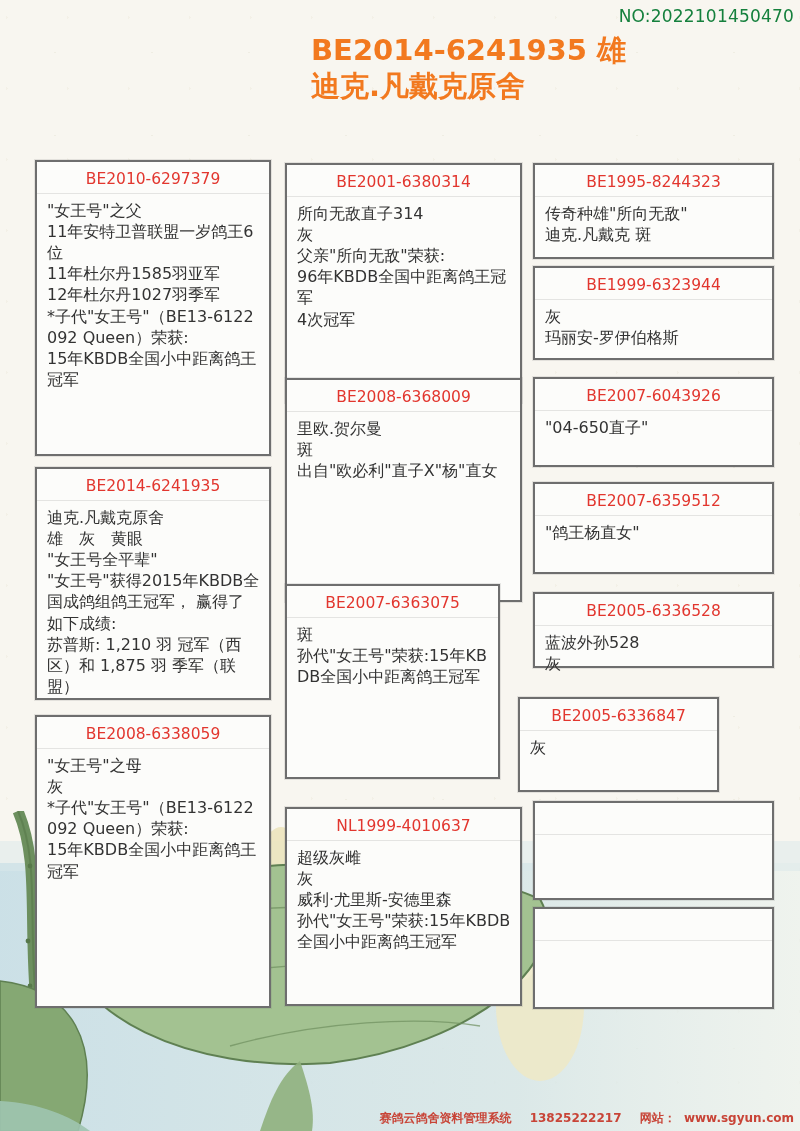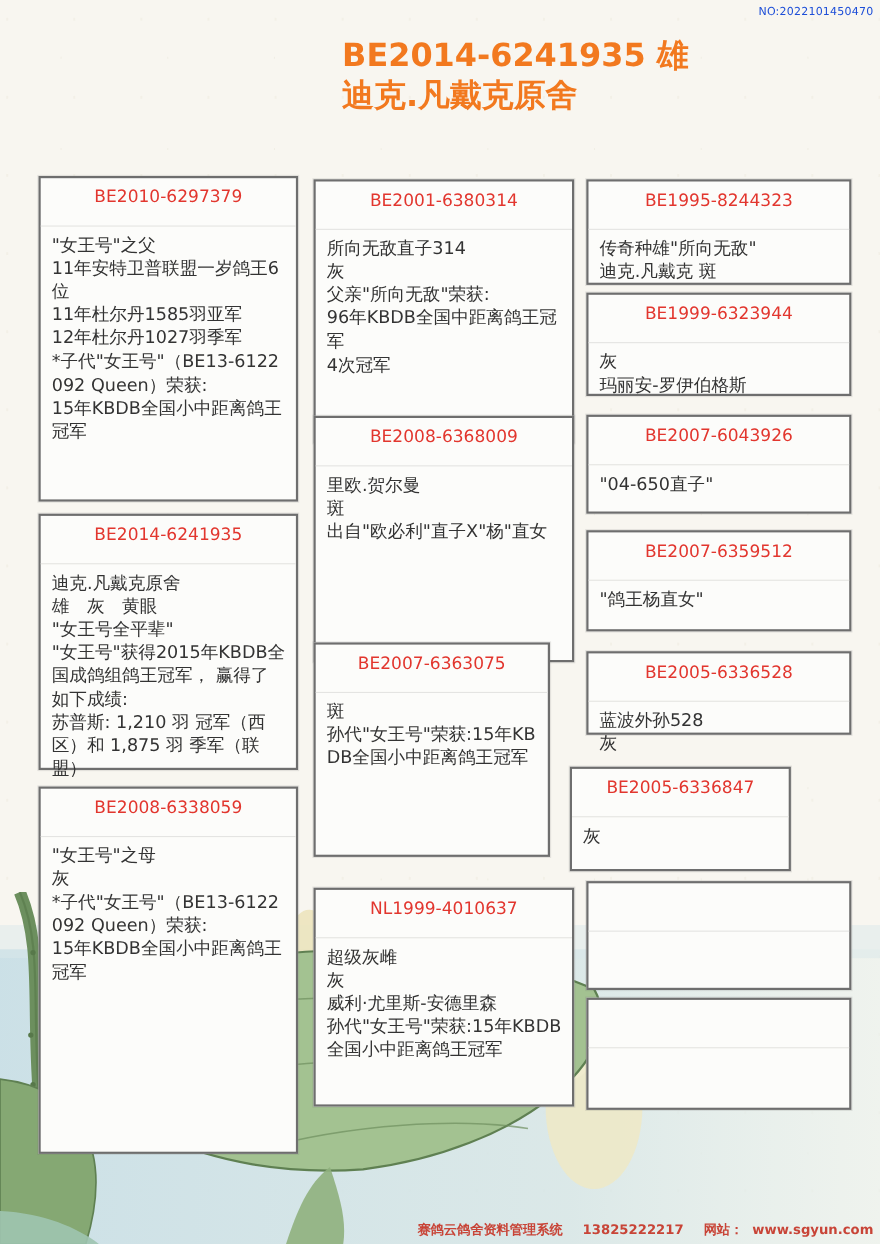--- a/index.html
+++ b/index.html
@@ -13,33 +13,33 @@
     content:""; position:absolute; inset:0; z-index:0;
     background-image:
       radial-gradient(#eceade 1px, transparent 1px),
       radial-gradient(#f1eee4 1px, transparent 1px);
     background-size:97px 83px, 61px 71px;
     background-position:7px 11px, 37px 53px;
     opacity:.7;
   }
   .no-label{
     position:absolute; top:6px; right:6px; z-index:3;
-    font-size:10px; color:#1d4ed8; letter-spacing:.2px;
+    font-size:17px; color:#15803d; letter-spacing:.2px;
   }
   .title{
     position:absolute; left:311px; top:33px; z-index:3;
     color:#f2791f; font-weight:bold; font-size:29px; line-height:1.24;
   }
   .pbox{
     position:absolute; z-index:2; box-sizing:border-box;
     background:#fcfcfa; border:2px solid #6e6e6e;
     box-shadow:0 0 0 1px rgba(110,110,110,.15);
   }
   .ring{
-    min-height:19px; padding:8px 4px 16px; text-align:center;
+    min-height:19px; padding:8px 4px 4px; text-align:center;
     color:#e2362e; font-size:15.5px; border-bottom:1px solid #e4e4e2;
   }
   .pbody{
     padding:6px 9px 6px 10px; font-size:16px; color:#333;
     line-height:1.32; white-space:pre-line; word-break:break-all;
   }
   .scene{ position:absolute; left:0; bottom:0; z-index:1; pointer-events:none; }
   .footer{
     position:absolute; right:6px; bottom:4px; z-index:3;
     font-size:12px; font-weight:bold; color:#c84437; white-space:nowrap;
@@ -102,21 +102,21 @@
 15年KBDB全国小中距离鸽王冠军</div>
   </div>
   <div class="pbox" style="left:35px;top:467px;width:236px;height:233px">
     <div class="ring">BE2014-6241935</div>
     <div class="pbody">迪克.凡戴克原舍
 雄　灰　黄眼
 "女王号全平辈"
 "女王号"获得2015年KBDB全国成鸽组鸽王冠军， 赢得了如下成绩:
 苏普斯: 1,210 羽 冠军（西区）和 1,875 羽 季军（联盟）</div>
   </div>
-  <div class="pbox" style="left:35px;top:715px;width:236px;height:334px">
+  <div class="pbox" style="left:35px;top:715px;width:236px;height:293px">
     <div class="ring">BE2008-6338059</div>
     <div class="pbody">"女王号"之母
 灰
 *子代"女王号"（BE13-6122092 Queen）荣获:
 15年KBDB全国小中距离鸽王冠军</div>
   </div>
 
   <div class="pbox" style="left:285px;top:163px;width:237px;height:240px">
     <div class="ring">BE2001-6380314</div>
     <div class="pbody">所向无敌直子314

